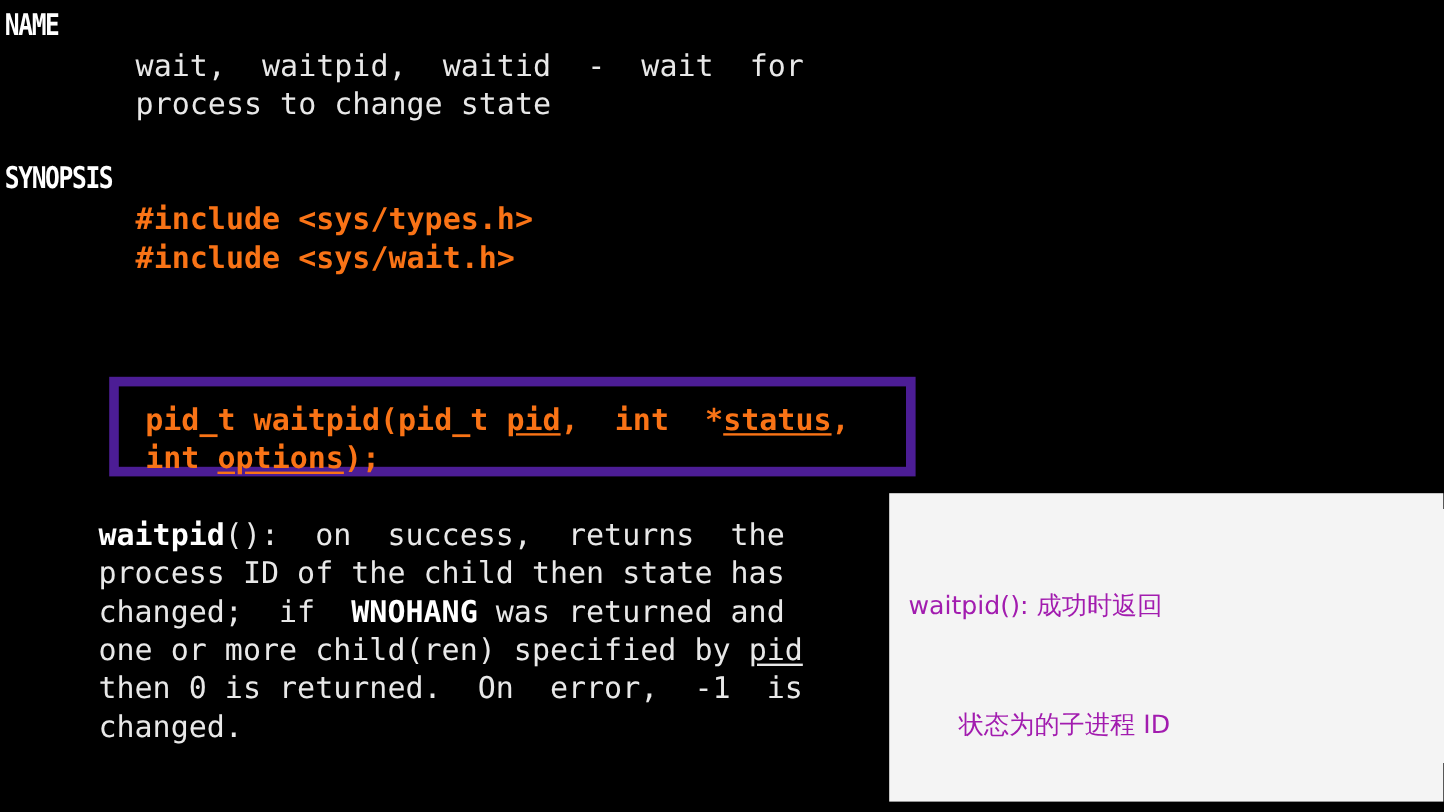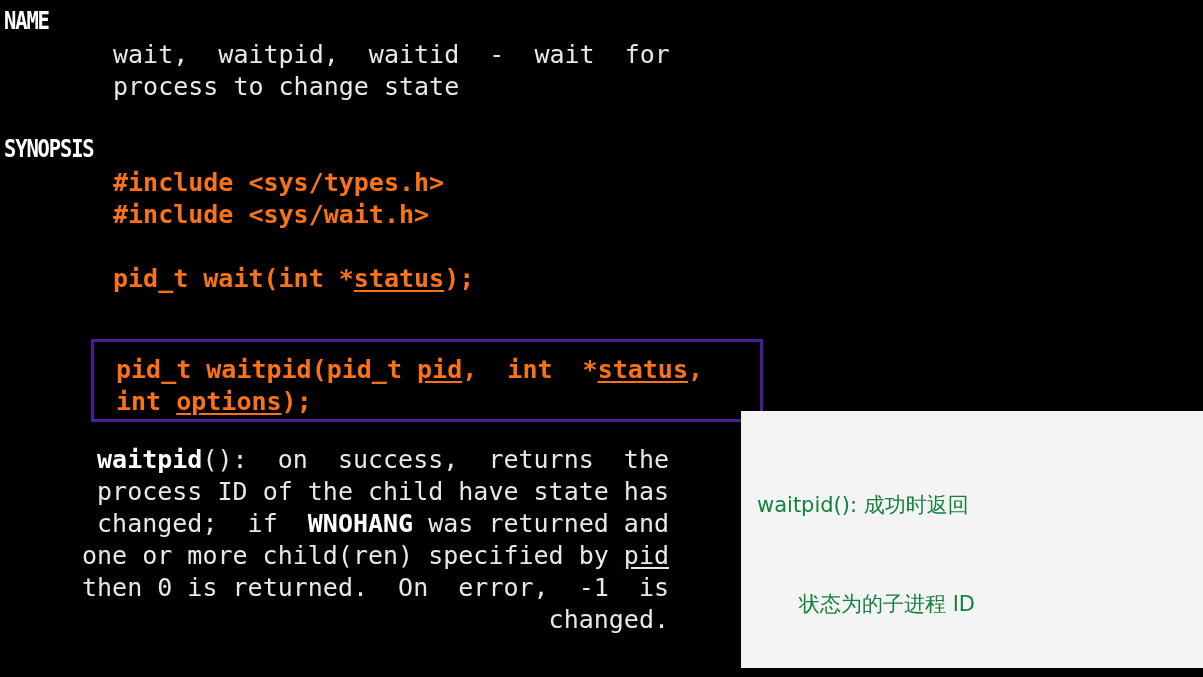--- a/index.html
+++ b/index.html
@@ -54,45 +54,44 @@
   #syn-l2 { left: 113px; top: 199px; }
   #syn-l3 { left: 113px; top: 263px; }
 
   
   #highlight-box {
     position: absolute;
     left: 91px;
     top: 314px;
     width: 672px;
     height: 83px;
-    border: 3px solid #4c1d95;
+    border: 8px solid #4c1d95;
     background: #000000;
     box-sizing: border-box;
-    margin-top: 25px;
   }
   #hl-l1 { left: 22px; top: 12px; position: absolute; }
   #hl-l2 { left: 22px; top: 44px; position: absolute; }
 
   
   #desc {
     position: absolute;
     left: 82px;
     top: 430px;
   }
-  #desc .line { position: relative; left: 0; top: 14px; display: block; text-align: right; }
+  #desc .line { position: relative; left: 0; top: 0; display: block; }
 
   
   #tooltip {
     position: absolute;
     left: 741px;
     top: 411px;
     width: 462px;
     height: 257px;
     background: #f4f4f4;
-    color: #15803d;
+    color: #a21caf;
     box-sizing: border-box;
     padding: 12px 14px 10px 16px;
     font-family: "DejaVu Sans", "Liberation Sans", sans-serif;
     font-size: 21px;
     line-height: 33px;
     white-space: pre;
     overflow: hidden;
   }
   #tooltip .tline { display: block; white-space: pre; }
   #tooltip .indent { padding-left: 42px; }
@@ -107,34 +106,33 @@
   <div class="line" id="name-l1">wait,  waitpid,  waitid  -  wait  for</div>
 
   <div class="line" id="name-l2">process to change state</div>
 
   <div class="section-head" style="top:134px;">SYNOPSIS</div>
 
   <div class="line b" id="syn-l1">#include &lt;sys/types.h&gt;</div>
 
   <div class="line b" id="syn-l2">#include &lt;sys/wait.h&gt;</div>
 
-  <div class="line b" id="syn-l3"><span>pid_t wait(int *</span><span class="u">status</span><span>);</span></div>
 
   <div id="highlight-box">
 
     <div class="line b" id="hl-l1"><span>pid_t waitpid(pid_t </span><span class="u">pid</span><span>,  int  *</span><span class="u">status</span><span>,</span></div>
 
     <div class="line b" id="hl-l2"><span>int </span><span class="u">options</span><span>);</span></div>
   </div>
 
   <div id="desc">
 
     <div class="line"><span class="bold">waitpid</span><span>():  on  success,  returns  the</span></div>
 
-    <div class="line">process ID of the child have state has</div>
+    <div class="line">process ID of the child then state has</div>
 
     <div class="line"><span>changed;  if  </span><span class="bold">WNOHANG</span><span> was returned and</span></div>
 
     <div class="line"><span>one or more child(ren) specified by </span><span class="u">pid</span></div>
 
 
     <div class="line">then 0 is returned.  On  error,  -1  is</div>
 
     <div class="line">changed.</div>
   </div>

